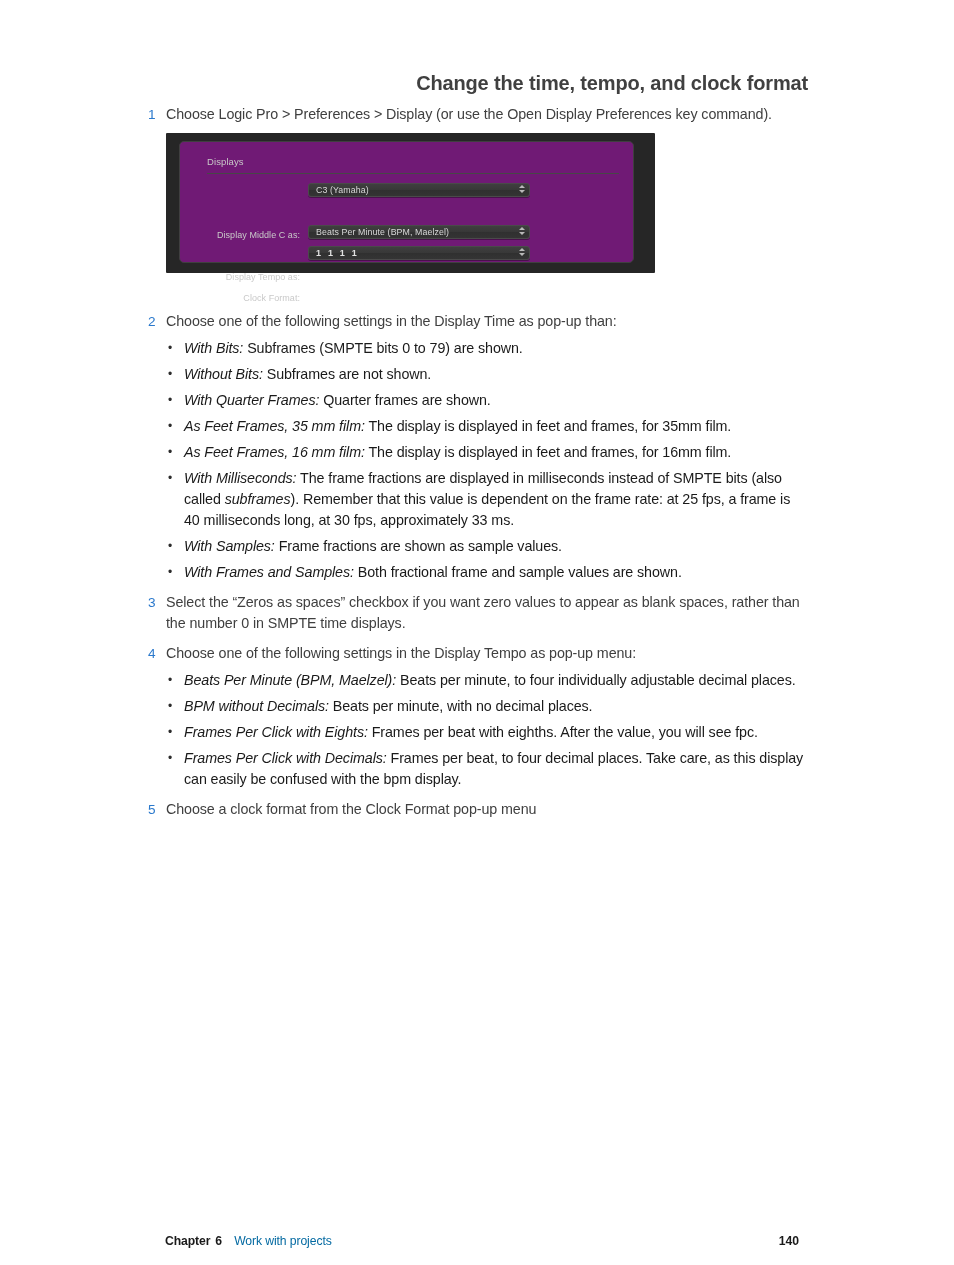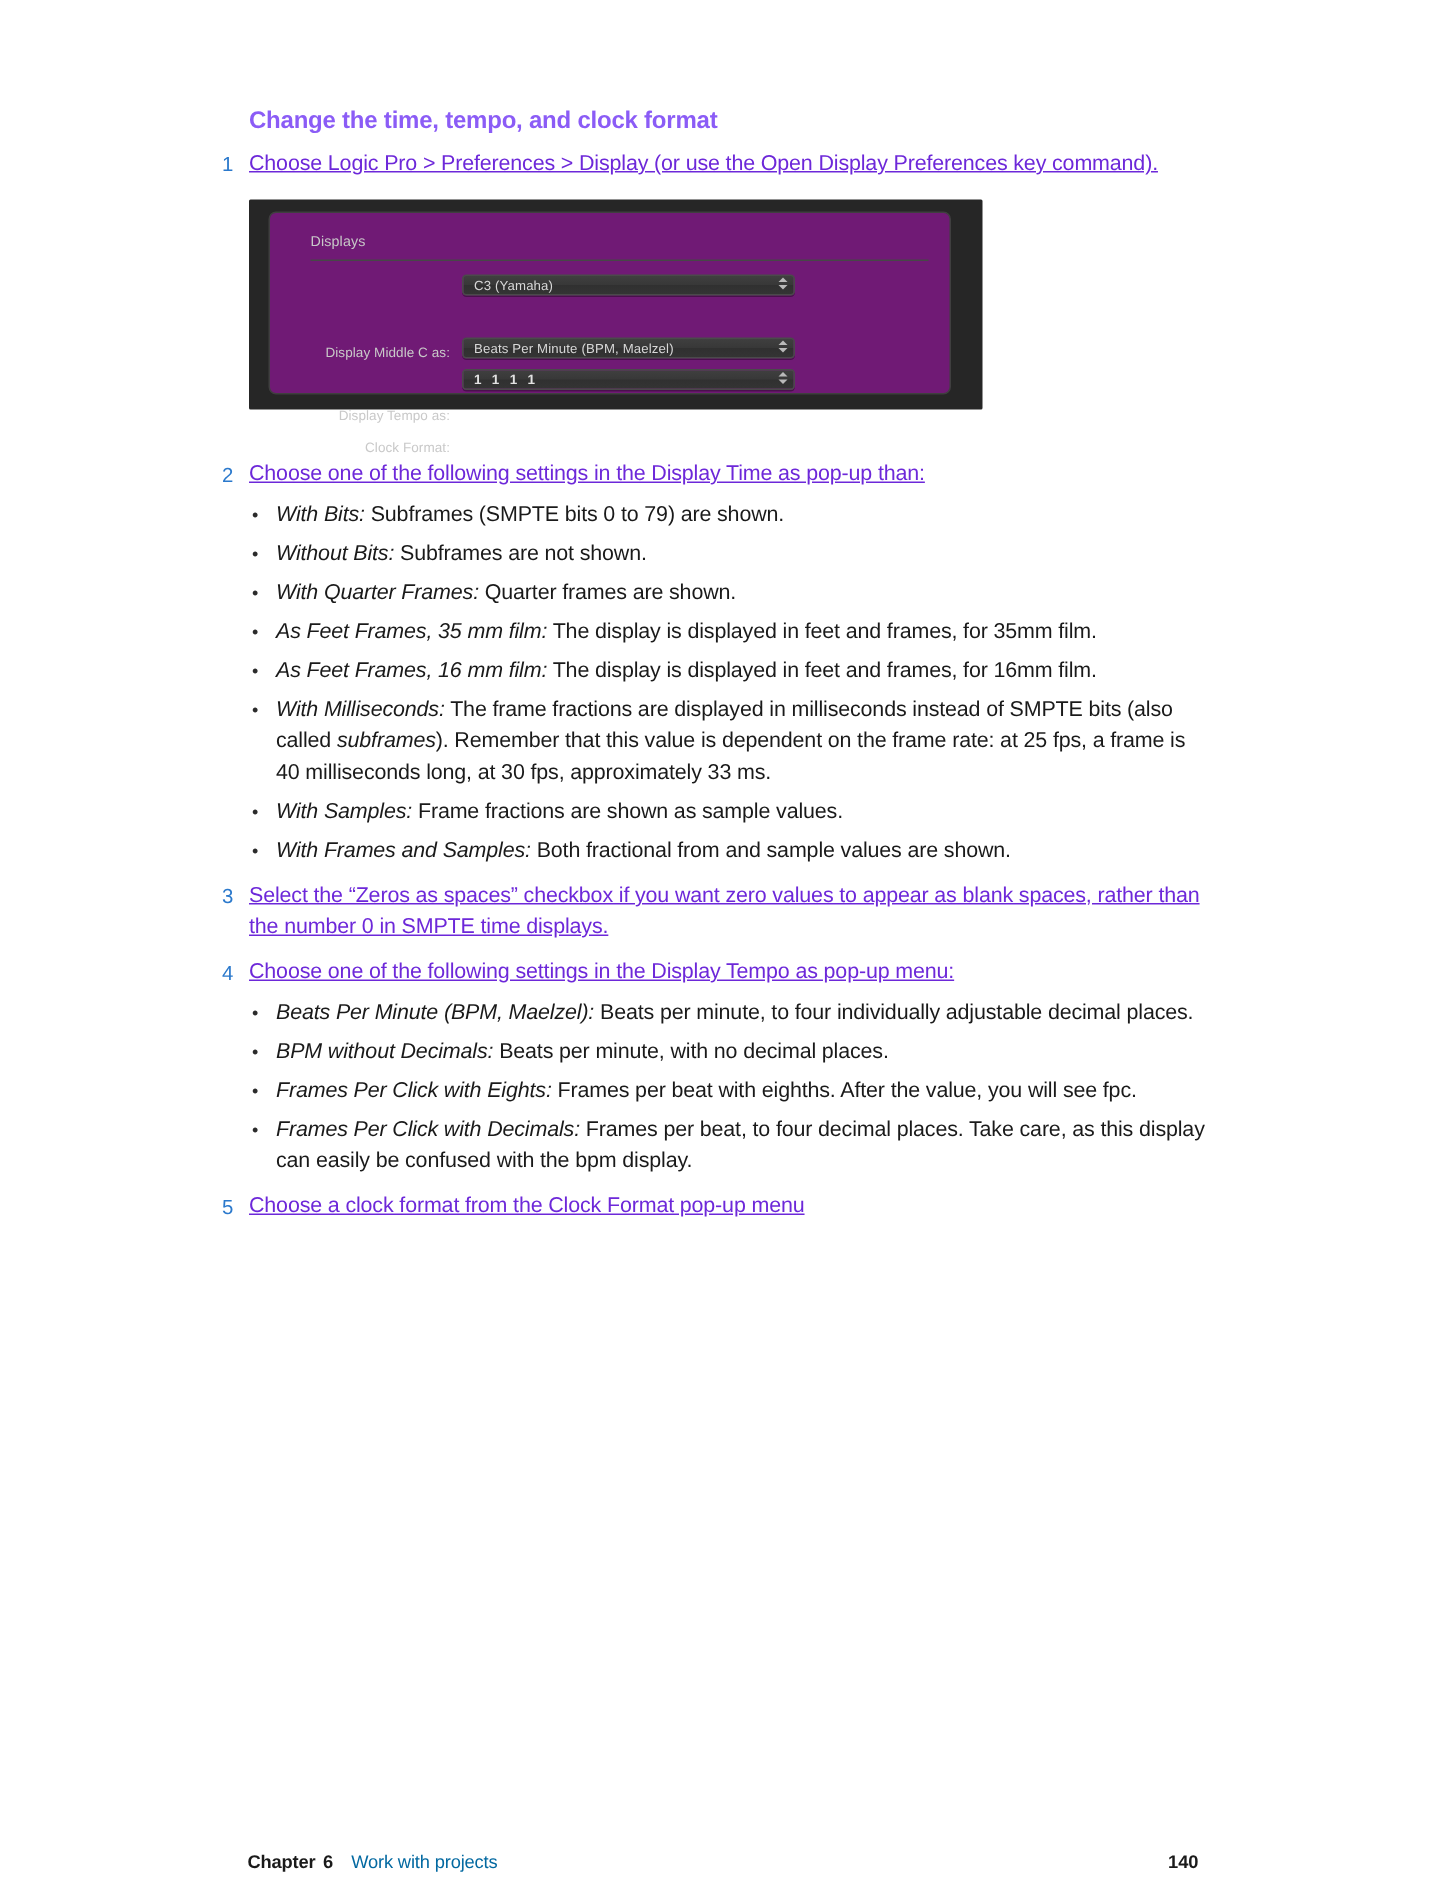--- a/index.html
+++ b/index.html
@@ -25,46 +25,46 @@
 
   
   .content {
     position: absolute;
     left: 148px;
     top: 72px;
     width: 660px;
   }
 
   .heading {
-    font-size: 16px;
+    font-size: 20px;
     font-weight: bold;
-    color: #8b5cf6;
+    color: #404040;
     letter-spacing: -0.15px;
     margin: 0 0 9px 18px;
+    text-align: right;
   }
 
   .step {
     display: flex;
     align-items: flex-start;
     margin: 0 0 0 0;
     font-size: 14.3px;
     line-height: 21px;
     letter-spacing: -0.1px;
   }
   .step-num {
     color: #2b79cc;
     width: 18px;
     flex: 0 0 18px;
     font-size: 13.6px;
     line-height: 21px;
   }
   .step-body {
     flex: 1 1 auto;
-    color: #6d28d9;
-    text-decoration: underline;
+    color: #404040;
   }
 
   .bullets {
     margin: 0;
     padding: 0;
     list-style: none;
   }
   .bullet {
     display: flex;
     align-items: flex-start;
@@ -305,21 +305,21 @@
       <li class="bullet">
         <span class="bullet-dot">•</span>
         <span class="bullet-text"><span class="term">With Milliseconds:</span> <span>The frame fractions are displayed in milliseconds instead of SMPTE bits (also called </span><span class="ital">subframes</span><span>). Remember that this value is dependent on the frame rate: at 25 fps, a frame is 40 milliseconds long, at 30 fps, approximately 33 ms.</span></span>
       </li>
       <li class="bullet">
         <span class="bullet-dot">•</span>
         <span class="bullet-text"><span class="term">With Samples:</span> <span>Frame fractions are shown as sample values.</span></span>
       </li>
       <li class="bullet">
         <span class="bullet-dot">•</span>
-        <span class="bullet-text"><span class="term">With Frames and Samples:</span> <span>Both fractional from and sample values are shown.</span></span>
+        <span class="bullet-text"><span class="term">With Frames and Samples:</span> <span>Both fractional frame and sample values are shown.</span></span>
       </li>
     </ul>
 
     <div class="block-gap"></div>
 
     <div class="step">
       <span class="step-num">3</span>
       <span class="step-body">Select the “Zeros as spaces” checkbox if you want zero values to appear as blank spaces, rather than the number 0 in SMPTE time displays.</span>
     </div>
 

